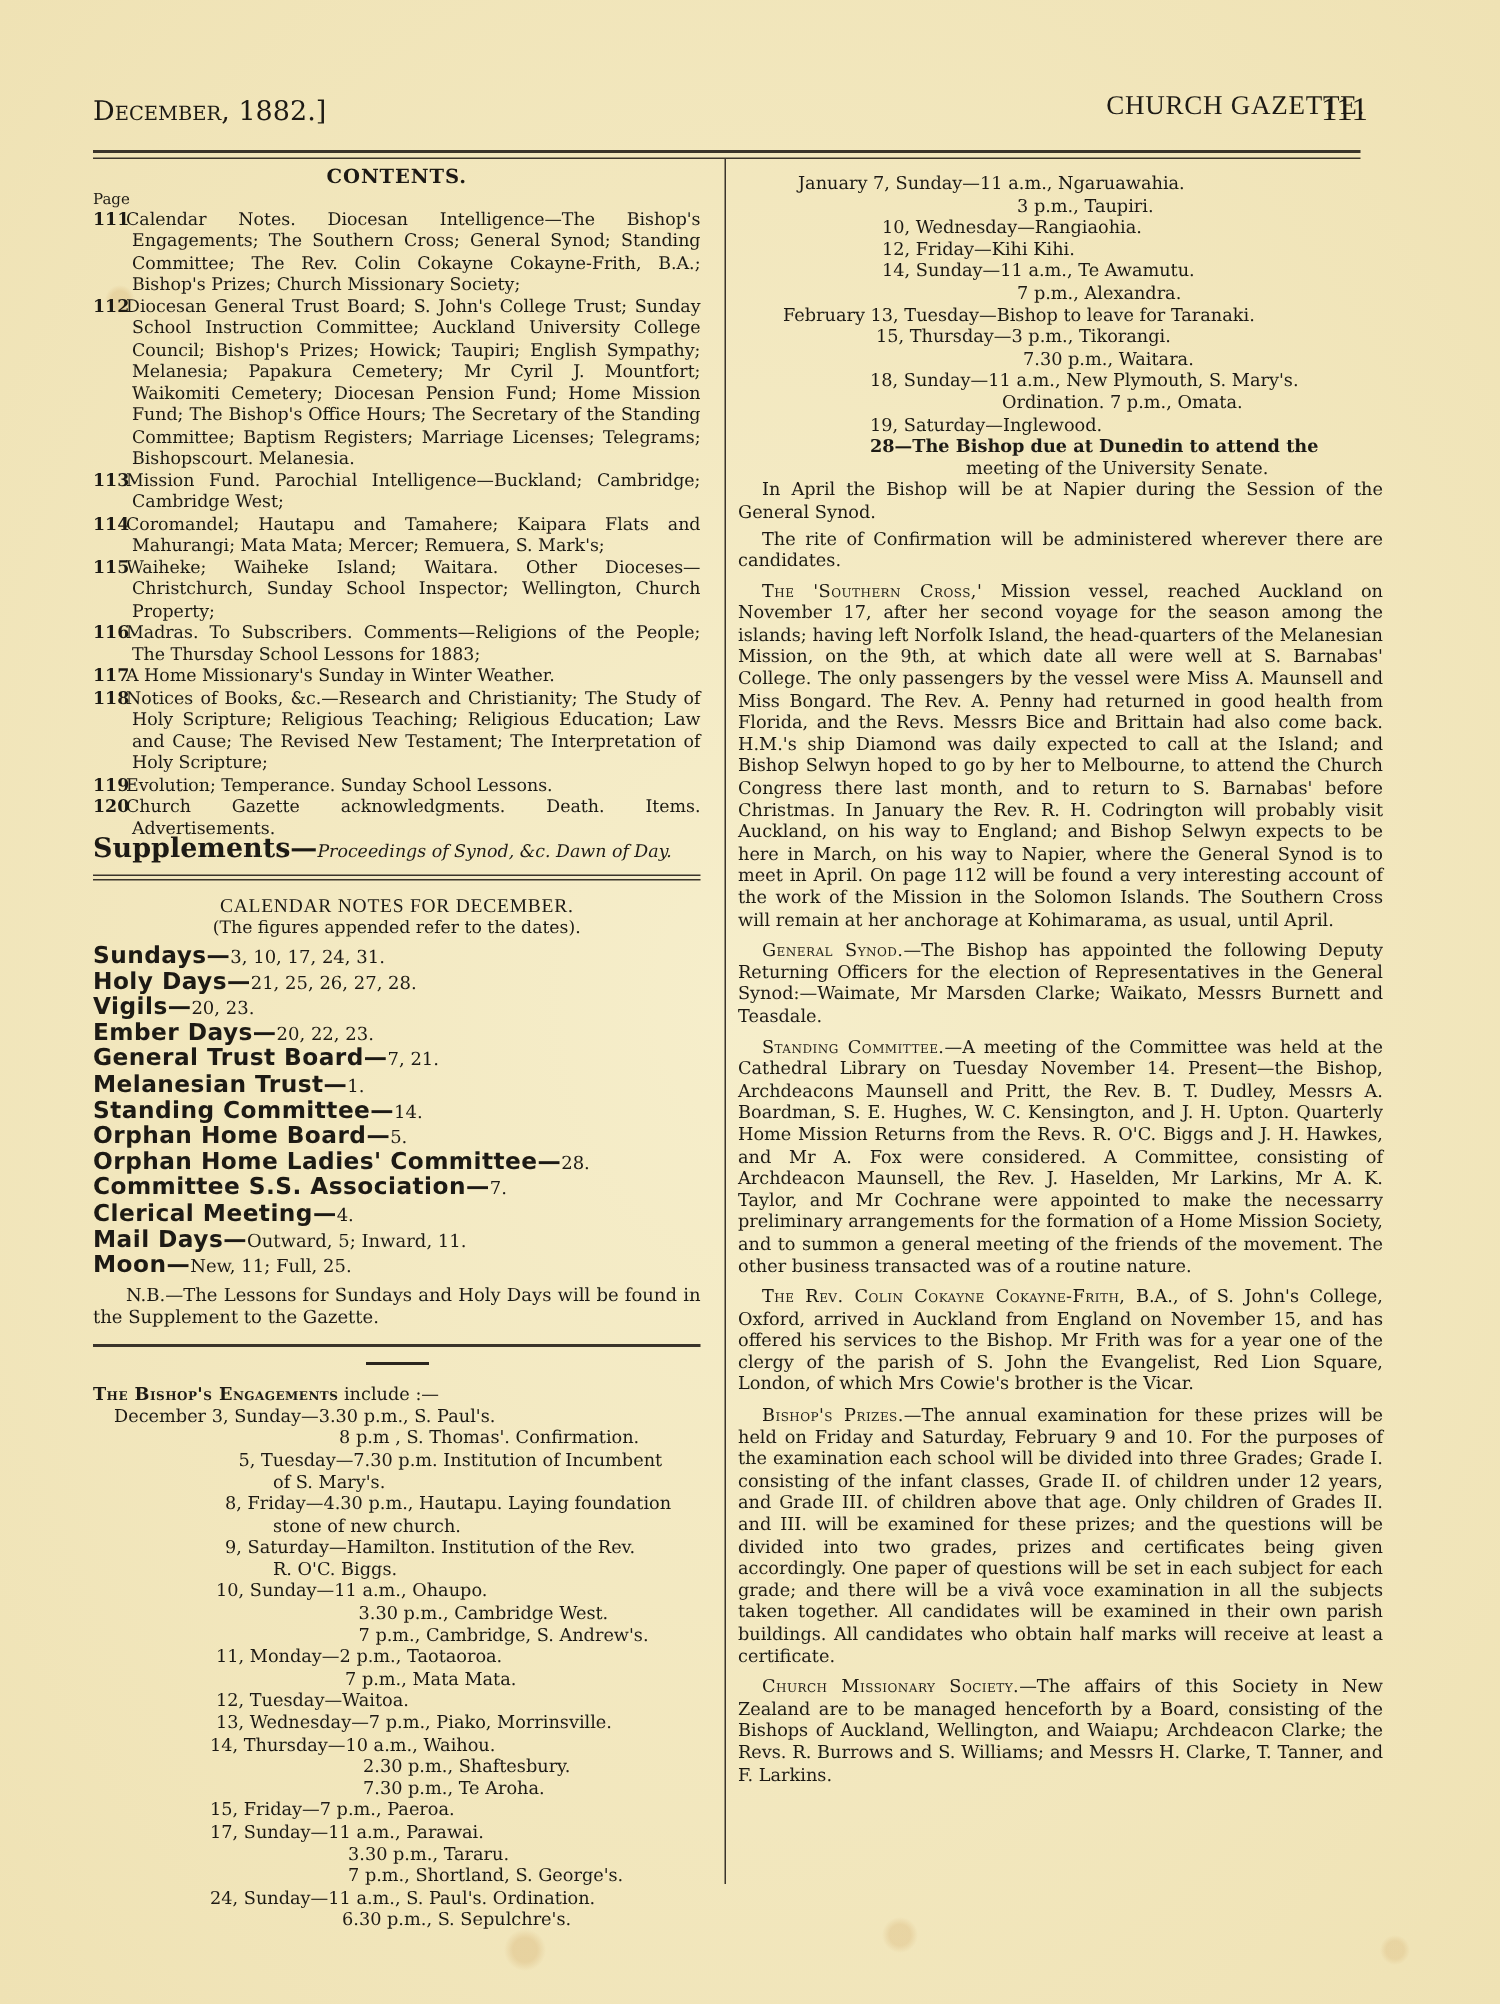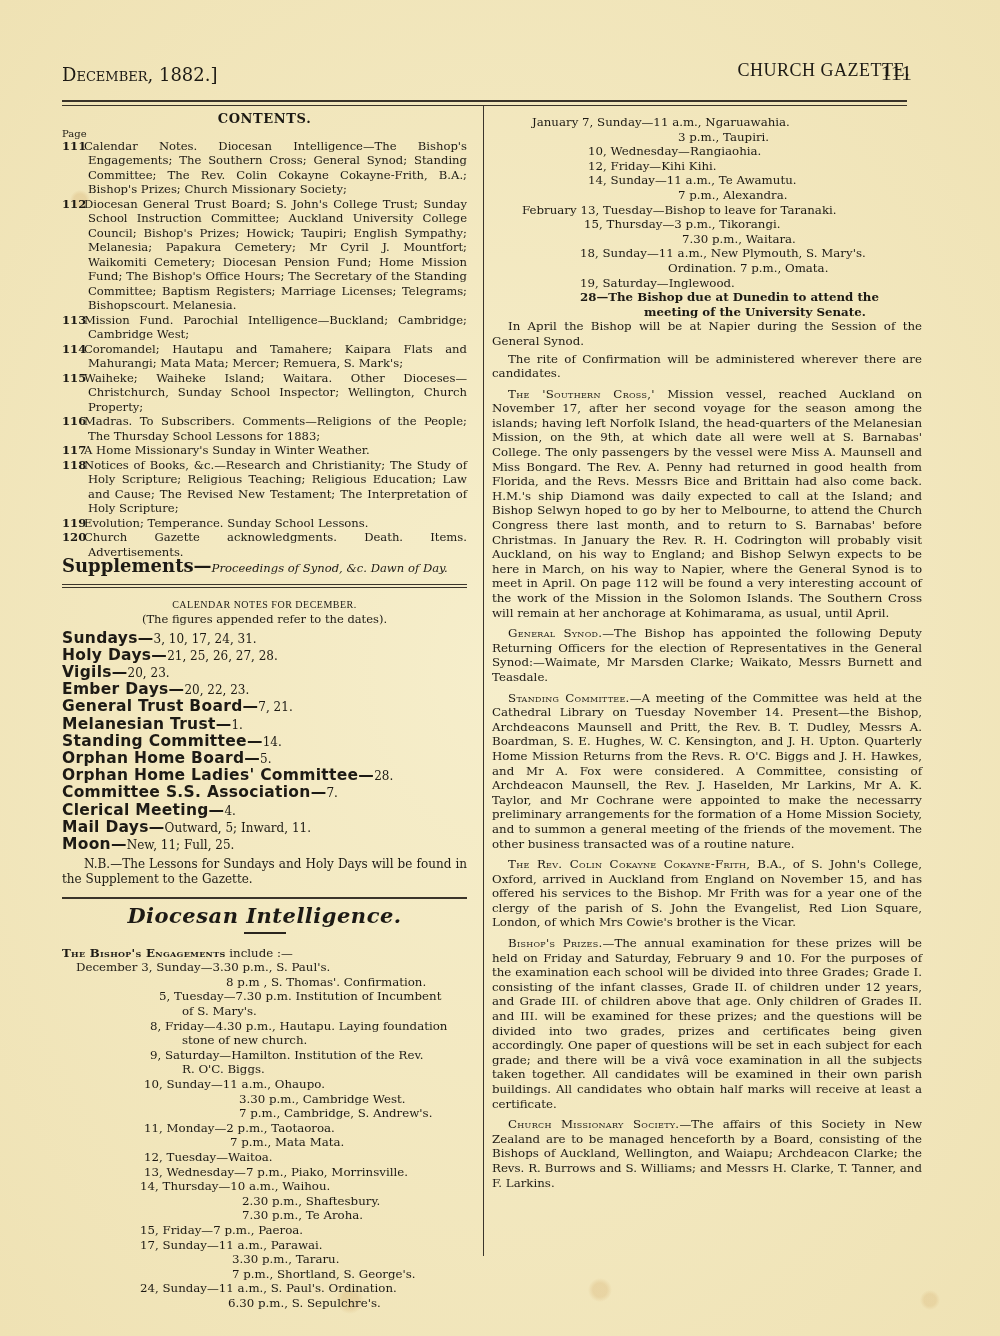--- a/index.html
+++ b/index.html
@@ -27,21 +27,21 @@
   .col-left { position:absolute; left:0; top:112px; width:405px; font-size:11.6px; line-height:14.5px; }
   .col-right { position:absolute; left:430px; top:115px; width:432px; font-size:11.8px; line-height:14.6px; }
 
   .sect-title { text-align:center; font-size:13px; letter-spacing:0.6px; margin:0 0 1px; font-weight:bold; }
   .page-lbl { font-size:10px; font-weight:normal; line-height:11px; }
   .toc-item { display:flex; text-align:justify; }
   .toc-num { width:22px; flex:none; font-weight:bold; }
   .toc-text { flex:1; padding-left:4px; text-indent:-4px; }
   .supp { font-size:18px; font-weight:bold; }
   .rule-dbl { border-top:1px solid #3a342a; border-bottom:1px solid #3a342a; height:2px; margin:8px 0 10px; }
-  .cal-title { text-align:center; font-size:10px; letter-spacing:0.5px; font-family:"Liberation Serif",serif; }
+  .cal-title { text-align:center; font-size:13px; letter-spacing:0.5px; font-family:"Liberation Serif",serif; }
   .cal-sub { text-align:center; font-size:11.5px; margin-bottom:3px; }
   .cal-row { font-size:12px; line-height:16.2px; }
   .cal-lbl { font-family:"DejaVu Sans","Liberation Sans",sans-serif; font-weight:bold; font-size:15.5px; letter-spacing:0.3px;}
   .nb { text-indent:22px; font-size:12px; line-height:15px; margin-top:4px; text-align:justify; }
   .rule-sgl { border-top:2px solid #3a342a; margin:10px 0 10px; }
   .blackletter { text-align:center; font-size:21px; font-weight:bold; font-family:"DejaVu Serif",serif; font-style:italic; letter-spacing:0.5px; }
   .short-rule { width:42px; height:2px; background:#2a251e; margin:8px auto 12px; }
   .sc { font-variant:small-caps; letter-spacing:0.3px; }
   .eng-row { white-space:nowrap; font-size:11.8px; line-height:14.6px; }
   .para { text-indent:16px; text-align:justify; margin-bottom:3px; }
@@ -125,21 +125,20 @@
         <div class="cal-row"><span class="cal-lbl">Orphan Home Ladies' Committee—</span><span>28.</span></div>
         <div class="cal-row"><span class="cal-lbl">Committee S.S. Association—</span><span>7.</span></div>
         <div class="cal-row"><span class="cal-lbl">Clerical Meeting—</span><span>4.</span></div>
         <div class="cal-row"><span class="cal-lbl">Mail Days—</span><span>Outward, 5; Inward, 11.</span></div>
         <div class="cal-row"><span class="cal-lbl">Moon—</span><span>New, 11; Full, 25.</span></div>
       </div>
     <div class="nb">N.B.—The Lessons for Sundays and Holy Days will be found in the Supplement to the Gazette.</div>
 
     <div class="rule-sgl"></div>
 
-    <div class="blackletter">Diocesan Intelligence.</div>
     <div class="short-rule"></div>
     <div style="font-size:11.8px; line-height:14.6px;">
       <span class="sc" style="font-weight:bold;">The Bishop's Engagements</span><span> include :—</span>
     </div>
     <div id="engL">
         <div class="eng-row" style="padding-left: 14px;">December 3, Sunday—3.30 p.m., S. Paul's.</div>
         <div class="eng-row" style="padding-left: 164px;">8 p.m , S. Thomas'. Confirmation.</div>
         <div class="eng-row" style="padding-left: 97px;">5, Tuesday—7.30 p.m. Institution of Incumbent</div>
         <div class="eng-row" style="padding-left: 120px;">of S. Mary's.</div>
         <div class="eng-row" style="padding-left: 88px;">8, Friday—4.30 p.m., Hautapu. Laying foundation</div>
@@ -173,21 +172,21 @@
         <div class="eng-row" style="padding-left: 96px;">12, Friday—Kihi Kihi.</div>
         <div class="eng-row" style="padding-left: 96px;">14, Sunday—11 a.m., Te Awamutu.</div>
         <div class="eng-row" style="padding-left: 186px;">7 p.m., Alexandra.</div>
         <div class="eng-row" style="padding-left: 30px;">February 13, Tuesday—Bishop to leave for Taranaki.</div>
         <div class="eng-row" style="padding-left: 92px;">15, Thursday—3 p.m., Tikorangi.</div>
         <div class="eng-row" style="padding-left: 190px;">7.30 p.m., Waitara.</div>
         <div class="eng-row" style="padding-left: 88px;">18, Sunday—11 a.m., New Plymouth, S. Mary's.</div>
         <div class="eng-row" style="padding-left: 176px;">Ordination. 7 p.m., Omata.</div>
         <div class="eng-row" style="padding-left: 88px;">19, Saturday—Inglewood.</div>
         <div class="eng-row" style="padding-left: 88px; font-weight: bold;">28—The Bishop due at Dunedin to attend the</div>
-        <div class="eng-row" style="padding-left: 152px; font-weight: bold;">meeting of the University Senate.</div>
+        <div class="eng-row" style="padding-left: 152px;">meeting of the University Senate.</div>
       </div>
     <div id="paras" style="width:430px;">
         <div class="para" style="margin-top: 0px;"><span class="sc"></span><span>In April the Bishop will be at Napier during the Session of the General Synod.</span></div>
         <div class="para" style="margin-top: 0px;"><span class="sc"></span><span>The rite of Confirmation will be administered wherever there are candidates.</span></div>
         <div class="para" style="margin-top: 6px;"><span class="sc">The 'Southern Cross,'</span><span> Mission vessel, reached Auckland on November 17, after her second voyage for the season among the islands; having left Norfolk Island, the head-quarters of the Melanesian Mission, on the 9th, at which date all were well at S. Barnabas' College. The only passengers by the vessel were Miss A. Maunsell and Miss Bongard. The Rev. A. Penny had returned in good health from Florida, and the Revs. Messrs Bice and Brittain had also come back. H.M.'s ship Diamond was daily expected to call at the Island; and Bishop Selwyn hoped to go by her to Melbourne, to attend the Church Congress there last month, and to return to S. Barnabas' before Christmas. In January the Rev. R. H. Codrington will probably visit Auckland, on his way to England; and Bishop Selwyn expects to be here in March, on his way to Napier, where the General Synod is to meet in April. On page 112 will be found a very interesting account of the work of the Mission in the Solomon Islands. The Southern Cross will remain at her anchorage at Kohimarama, as usual, until April.</span></div>
         <div class="para" style="margin-top: 6px;"><span class="sc">General Synod.</span><span>—The Bishop has appointed the following Deputy Returning Officers for the election of Representatives in the General Synod:—Waimate, Mr Marsden Clarke; Waikato, Messrs Burnett and Teasdale.</span></div>
         <div class="para" style="margin-top: 6px;"><span class="sc">Standing Committee.</span><span>—A meeting of the Committee was held at the Cathedral Library on Tuesday November 14. Present—the Bishop, Archdeacons Maunsell and Pritt, the Rev. B. T. Dudley, Messrs A. Boardman, S. E. Hughes, W. C. Kensington, and J. H. Upton. Quarterly Home Mission Returns from the Revs. R. O'C. Biggs and J. H. Hawkes, and Mr A. Fox were considered. A Committee, consisting of Archdeacon Maunsell, the Rev. J. Haselden, Mr Larkins, Mr A. K. Taylor, and Mr Cochrane were appointed to make the necessarry preliminary arrangements for the formation of a Home Mission Society, and to summon a general meeting of the friends of the movement. The other business transacted was of a routine nature.</span></div>
         <div class="para" style="margin-top: 6px;"><span class="sc">The Rev. Colin Cokayne Cokayne-Frith,</span><span> B.A., of S. John's College, Oxford, arrived in Auckland from England on November 15, and has offered his services to the Bishop. Mr Frith was for a year one of the clergy of the parish of S. John the Evangelist, Red Lion Square, London, of which Mrs Cowie's brother is the Vicar.</span></div>
         <div class="para" style="margin-top: 6px;"><span class="sc">Bishop's Prizes.</span><span>—The annual examination for these prizes will be held on Friday and Saturday, February 9 and 10. For the purposes of the examination each school will be divided into three Grades; Grade I. consisting of the infant classes, Grade II. of children under 12 years, and Grade III. of children above that age. Only children of Grades II. and III. will be examined for these prizes; and the questions will be divided into two grades, prizes and certificates being given accordingly. One paper of questions will be set in each subject for each grade; and there will be a vivâ voce examination in all the subjects taken together. All candidates will be examined in their own parish buildings. All candidates who obtain half marks will receive at least a certificate.</span></div>
         <div class="para" style="margin-top: 6px;"><span class="sc">Church Missionary Society.</span><span>—The affairs of this Society in New Zealand are to be managed henceforth by a Board, consisting of the Bishops of Auckland, Wellington, and Waiapu; Archdeacon Clarke; the Revs. R. Burrows and S. Williams; and Messrs H. Clarke, T. Tanner, and F. Larkins.</span></div>

